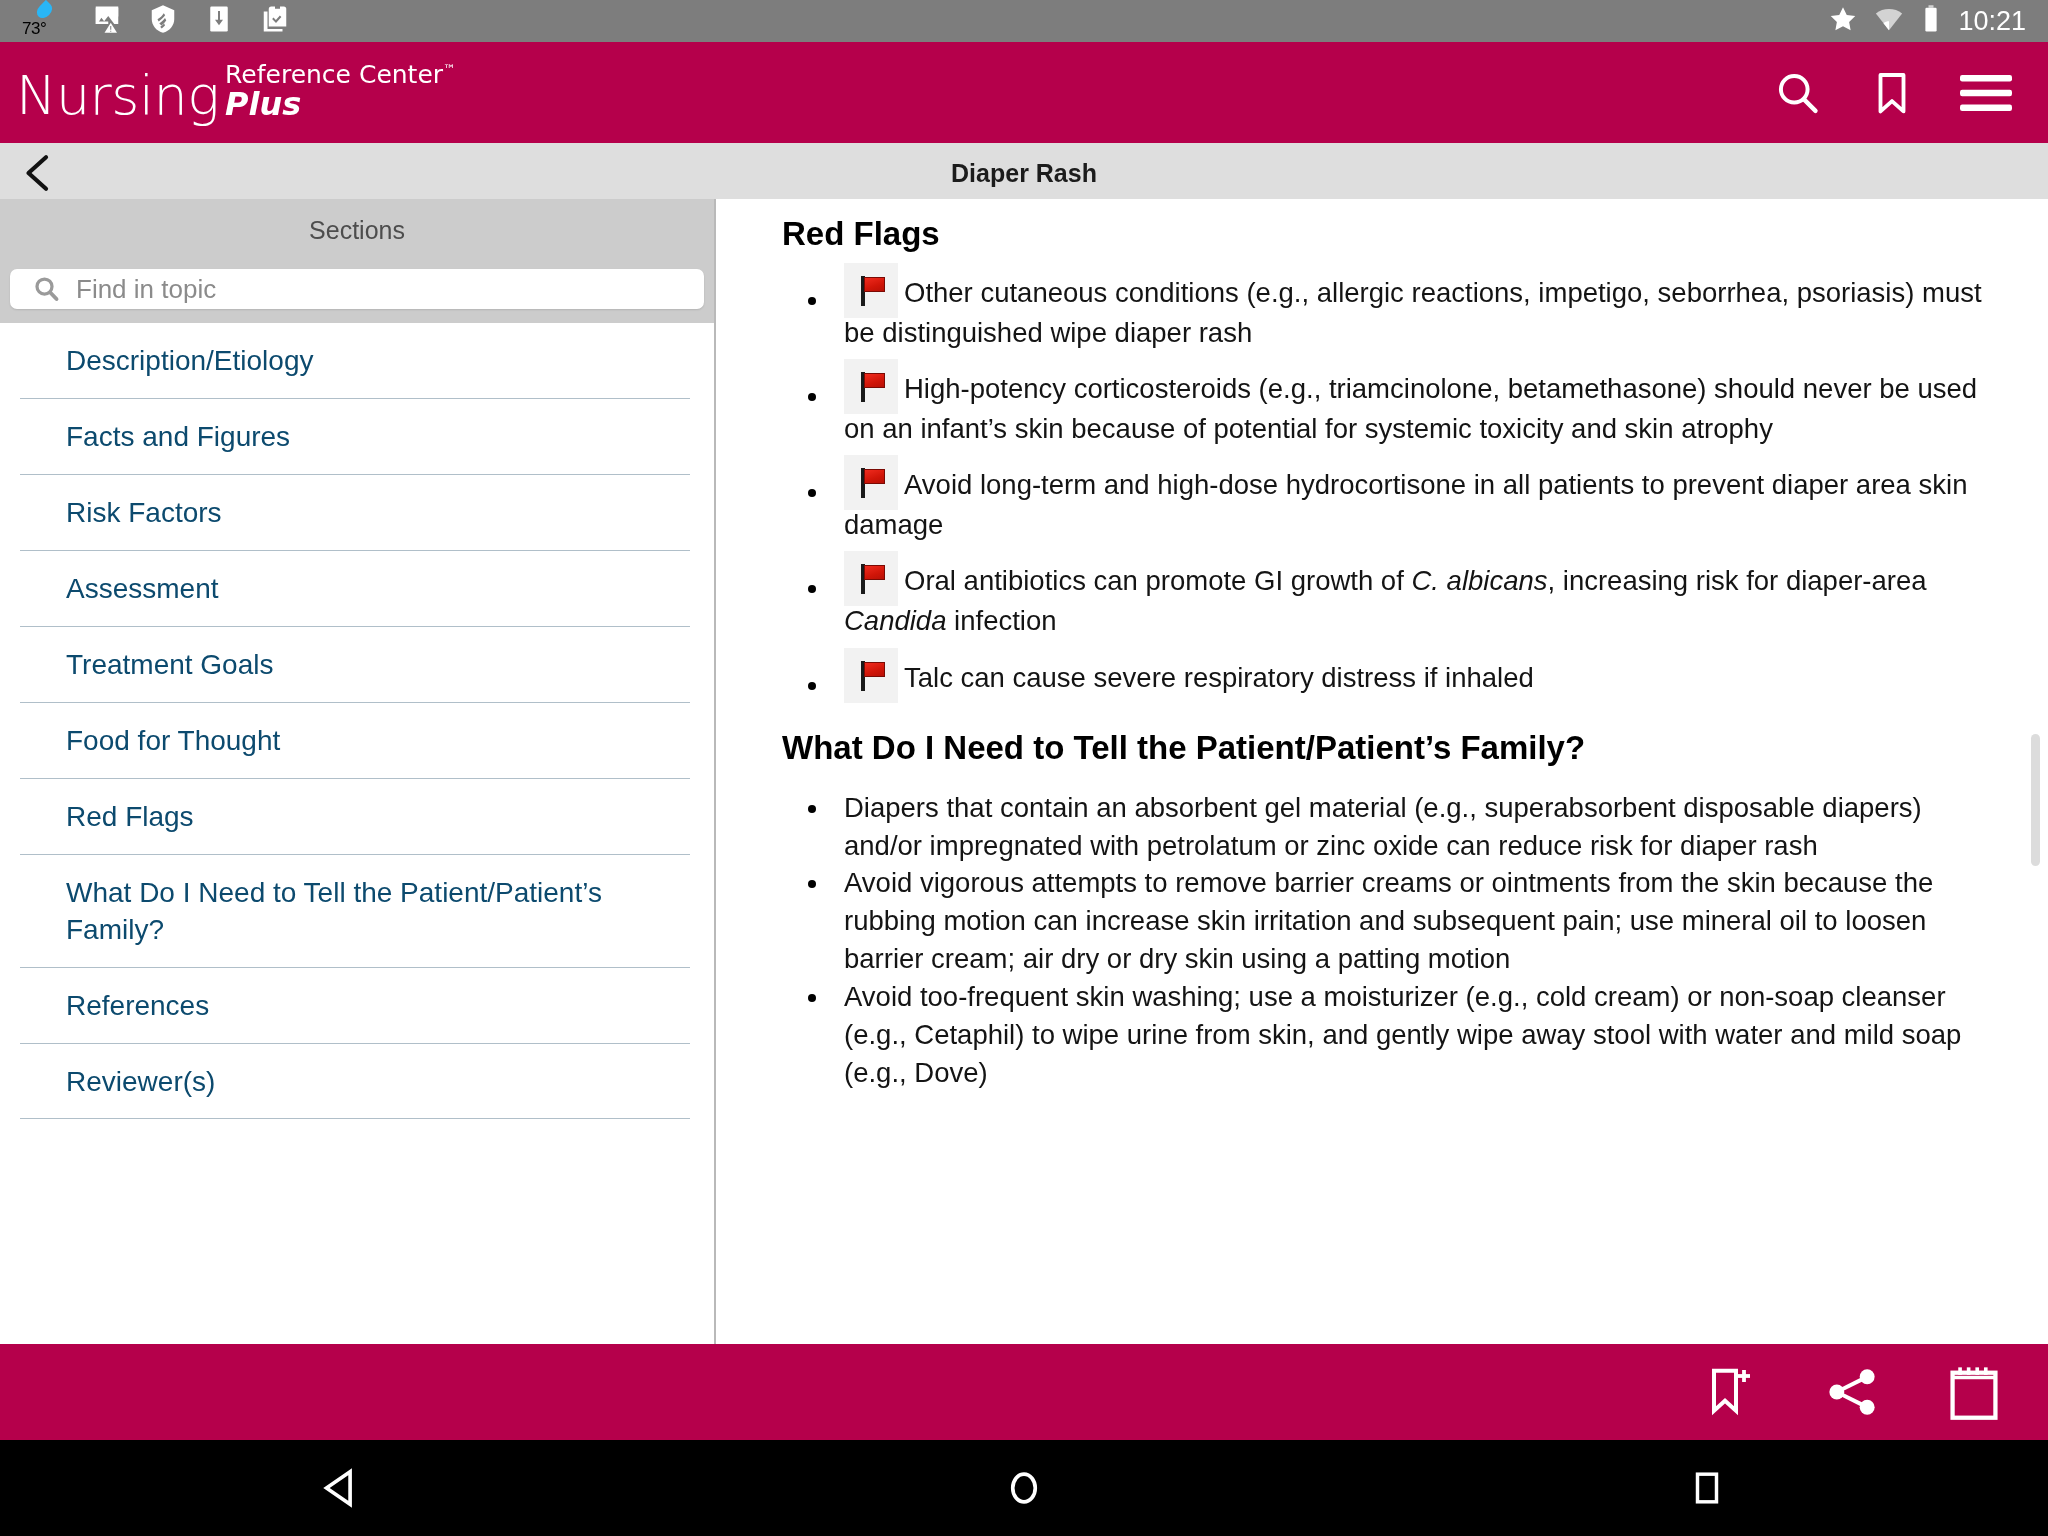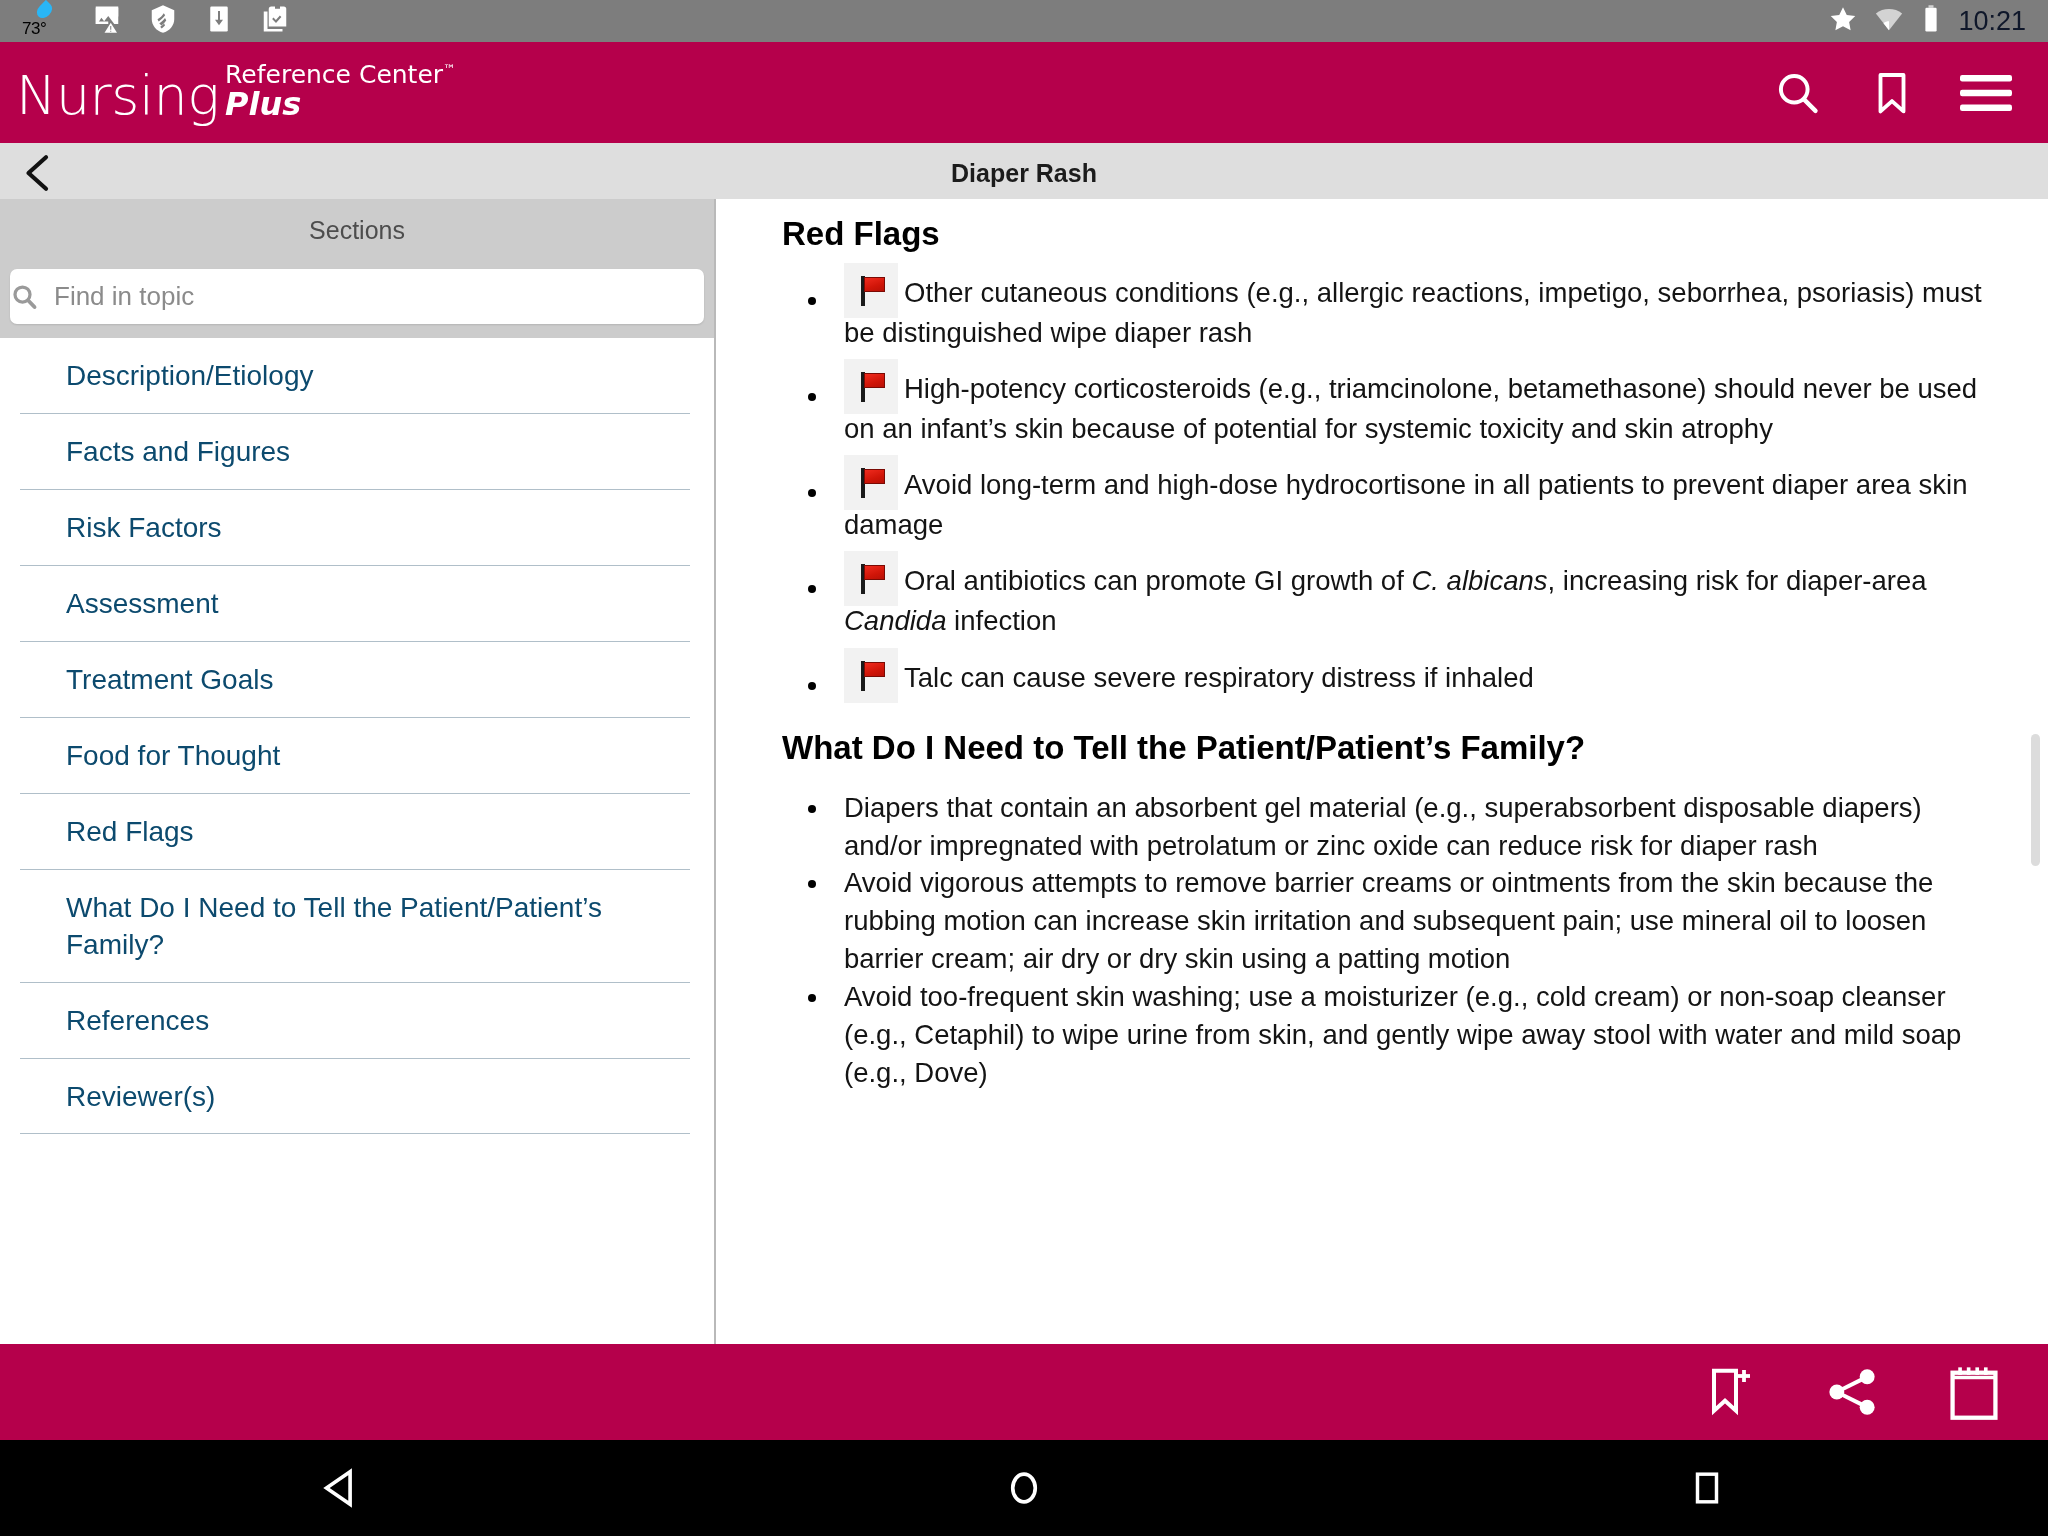--- a/index.html
+++ b/index.html
@@ -26,21 +26,21 @@
     position: absolute; left: 16px; top: 1px;
     width: 13px; height: 17px; background: #29b6f6;
     border-radius: 0 50% 50% 50%;
     transform: rotate(45deg);
   }
   .sb-temp .tval {
     position: absolute; left: 0; top: 18px;
     font-size: 17px; color: #000000; letter-spacing: -0.5px;
     font-family: "Liberation Sans", sans-serif;
   }
-  .sb-clock { color: #0f172a; font-size: 27px; letter-spacing: 0px; }
+  .sb-clock { color: #ffffff; font-size: 27px; letter-spacing: 0px; }
 
   
   .header {
     position: absolute; top: 42px; left: 0;
     width: 2048px; height: 101px;
     background: #b5004b;
     display: flex; align-items: center;
   }
   .brand { display: flex; align-items: flex-end; padding-left: 16px; }
   .brand-nursing {
@@ -93,22 +93,22 @@
     border-right: 2px solid #b9b9b9;
     overflow: hidden;
   }
   .sections-head {
     height: 62px; background: #cccccc;
     display: flex; align-items: center; justify-content: center;
     font-size: 25px; color: #4d4d4d;
   }
   .find-wrap { background: #cccccc; padding: 8px 10px 14px 10px; }
   .find-box {
-    height: 55px; background: #ffffff; border-radius: 7px;
-    display: flex; align-items: center; 
+    height: 40px; background: #ffffff; border-radius: 7px;
+    display: flex; align-items: center; padding-left: 22px;
     box-shadow: 0 1px 2px rgba(0,0,0,0.12);
   }
   .find-box .s-icon { margin-right: 14px; display:flex; }
   .find-box input {
     border: none; outline: none; background: transparent;
     font-size: 26px; color: #777; width: 85%;
     font-family: "Liberation Sans", sans-serif;
   }
   .find-box input::placeholder { color: #8b8b8b; }
   .sec-list { background: #ffffff; }

